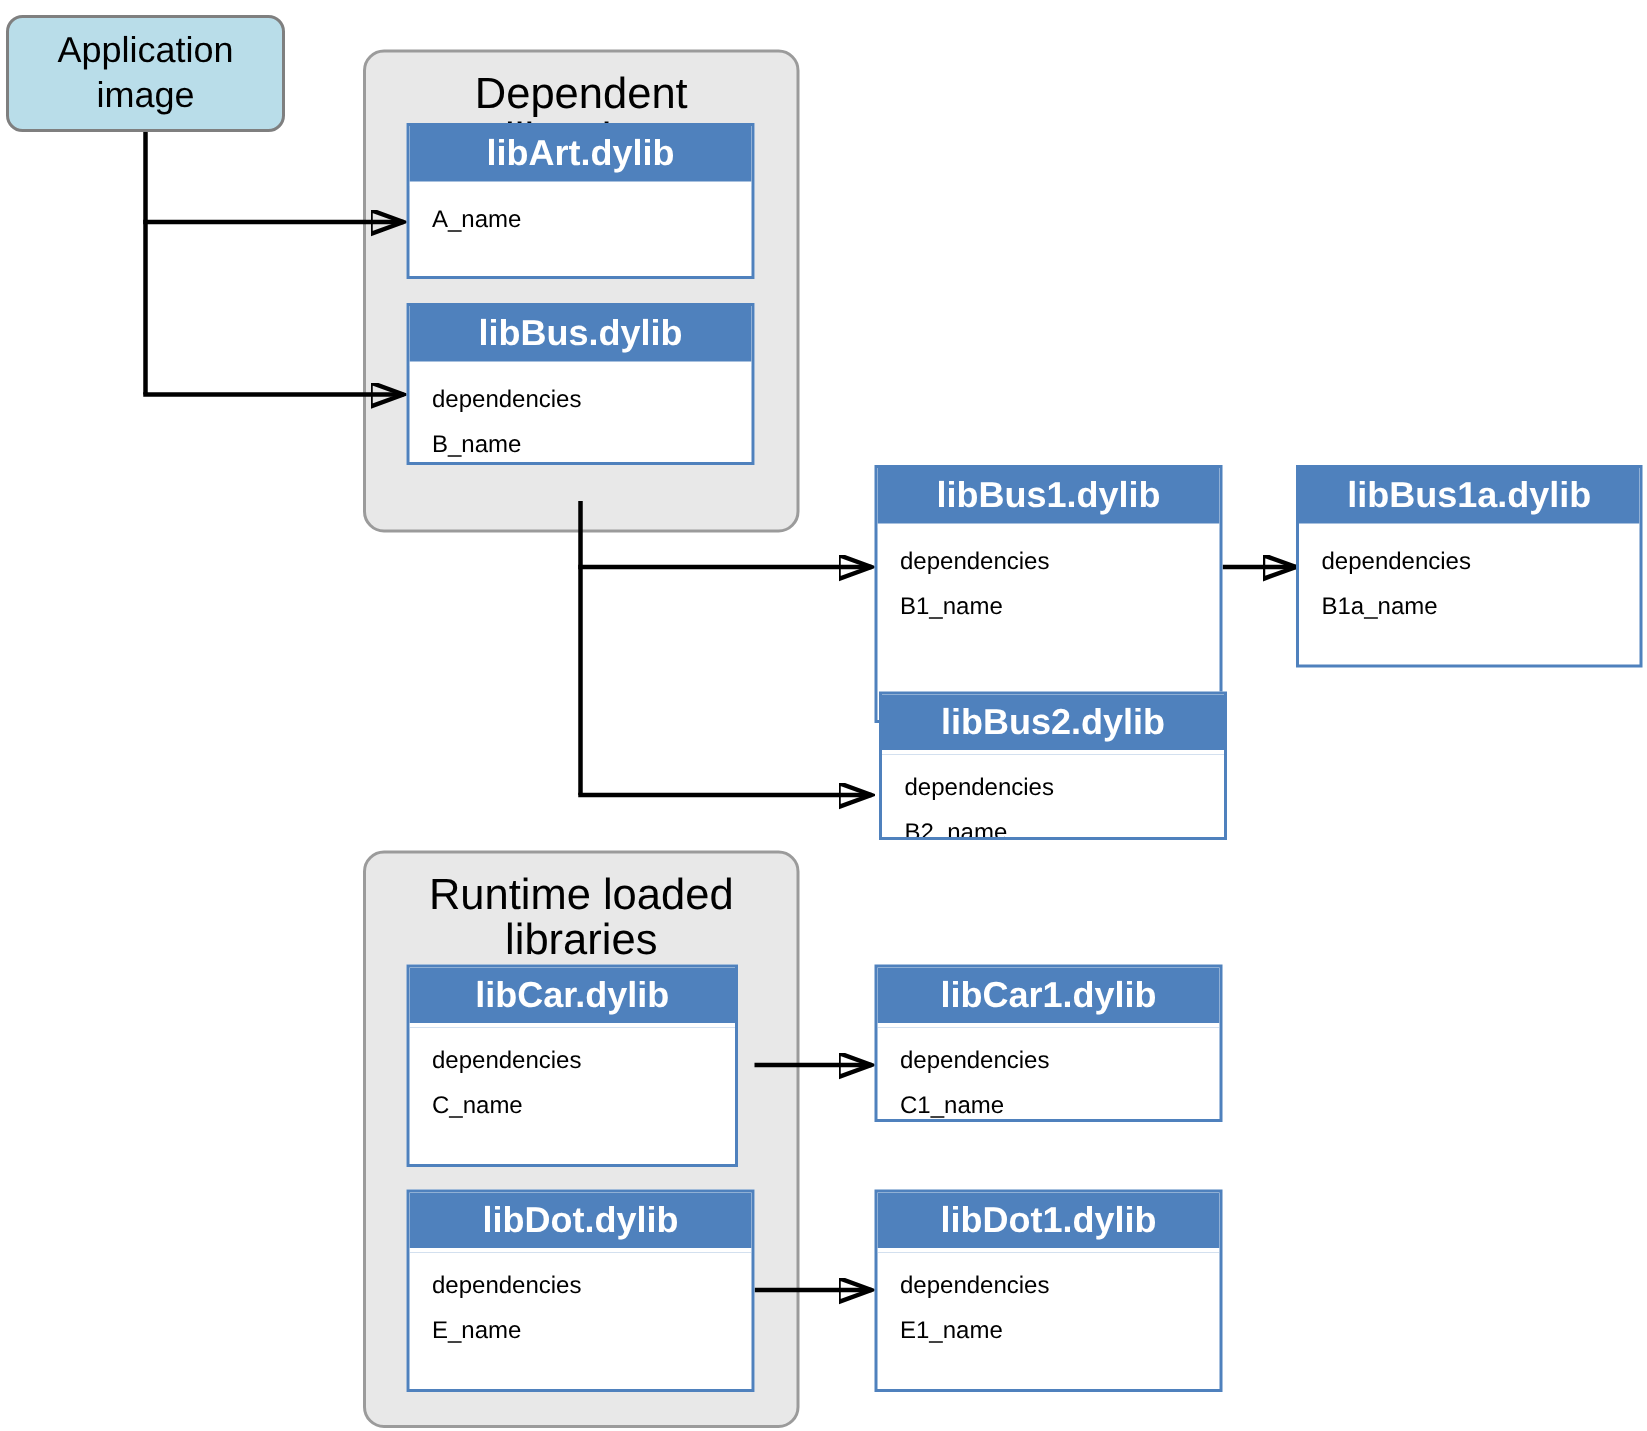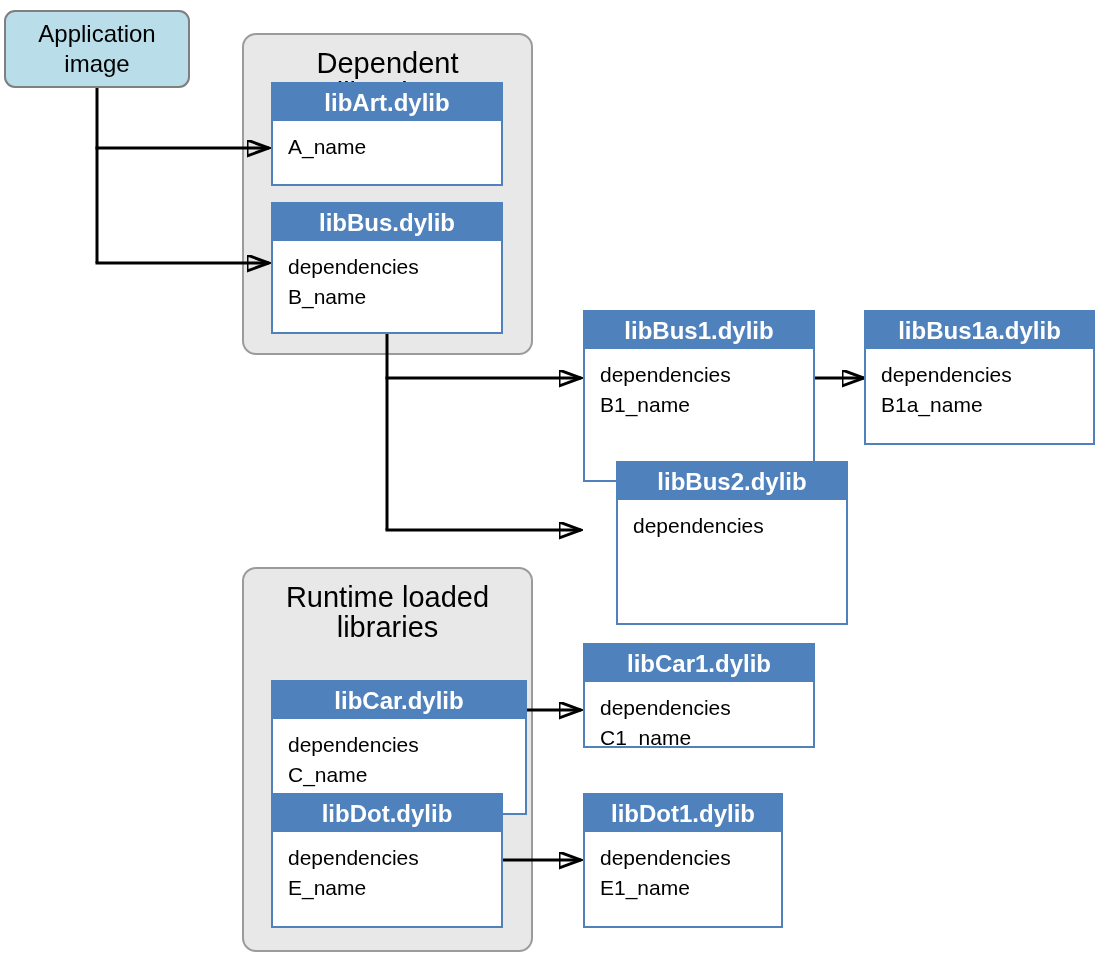--- a/index.html
+++ b/index.html
@@ -68,21 +68,21 @@
     color: #ffffff;
     font-weight: bold;
     font-size: 24px;
     text-align: center;
     height: 37px;
     line-height: 37px;
     border-bottom: 3px solid #ffffff;
   }
   .card-body {
     padding: 8px 6px 0 15px;
-    font-size: 21px;
+    font-size: 16px;
     line-height: 30px;
     color: #000;
   }
   svg.arrows {
     position: absolute;
     left: 0; top: 0;
     pointer-events: none;
   }
   svg.arrows path, svg.arrows line {
     stroke: var(--arrow);
@@ -124,21 +124,21 @@
     <span>Application image</span>
   </div>
 
   <div class="card" style="left:271px; top:82px; width:232px; height:104px;">
     <div class="card-header">libArt.dylib</div>
     <div class="card-body">
       <div>A_name</div>
     </div>
   </div>
 
-  <div class="card" style="left:271px; top:202px; width:232px; height:132px;">
+  <div class="card" style="left:271px; top:202px; width:232px; height:108px;">
     <div class="card-header">libBus.dylib</div>
     <div class="card-body">
       <div>dependencies</div>
       <div>B_name</div>
     </div>
   </div>
 
   <div class="card" style="left:583px; top:310px; width:232px; height:172px;">
     <div class="card-header">libBus1.dylib</div>
     <div class="card-body">
@@ -148,28 +148,29 @@
   </div>
 
   <div class="card" style="left:864px; top:310px; width:231px; height:135px;">
     <div class="card-header">libBus1a.dylib</div>
     <div class="card-body">
       <div>dependencies</div>
       <div>B1a_name</div>
     </div>
   </div>
 
-  <div class="card" style="left:616px; top:461px; width:232px; height:164px;">
+  <div class="card" style="left:586px; top:461px; width:232px; height:99px;">
     <div class="card-header">libBus2.dylib</div>
     <div class="card-body">
       <div>dependencies</div>
-    </div>
-  </div>
-
-  <div class="card" style="left:271px; top:680px; width:256px; height:135px;">
+      <div>B2_name</div>
+    </div>
+  </div>
+
+  <div class="card" style="left:271px; top:643px; width:221px; height:135px;">
     <div class="card-header">libCar.dylib</div>
     <div class="card-body">
       <div>dependencies</div>
       <div>C_name</div>
     </div>
   </div>
 
   <div class="card" style="left:583px; top:643px; width:232px; height:105px;">
     <div class="card-header">libCar1.dylib</div>
     <div class="card-body">
@@ -179,21 +180,21 @@
   </div>
 
   <div class="card" style="left:271px; top:793px; width:232px; height:135px;">
     <div class="card-header">libDot.dylib</div>
     <div class="card-body">
       <div>dependencies</div>
       <div>E_name</div>
     </div>
   </div>
 
-  <div class="card" style="left:583px; top:793px; width:200px; height:135px;">
+  <div class="card" style="left:583px; top:793px; width:232px; height:135px;">
     <div class="card-header">libDot1.dylib</div>
     <div class="card-body">
       <div>dependencies</div>
       <div>E1_name</div>
     </div>
   </div>
 
 </div>
 
 </body></html>

